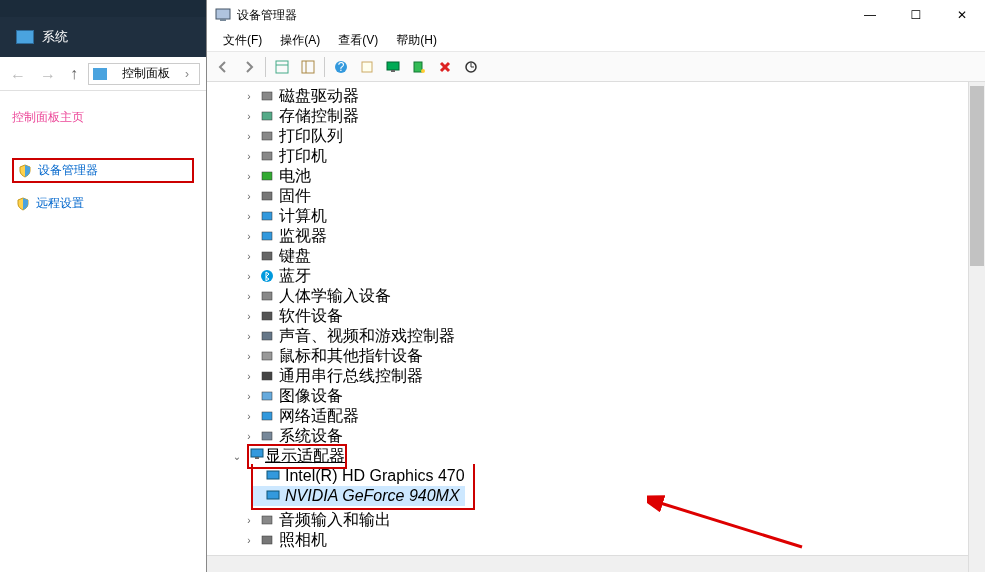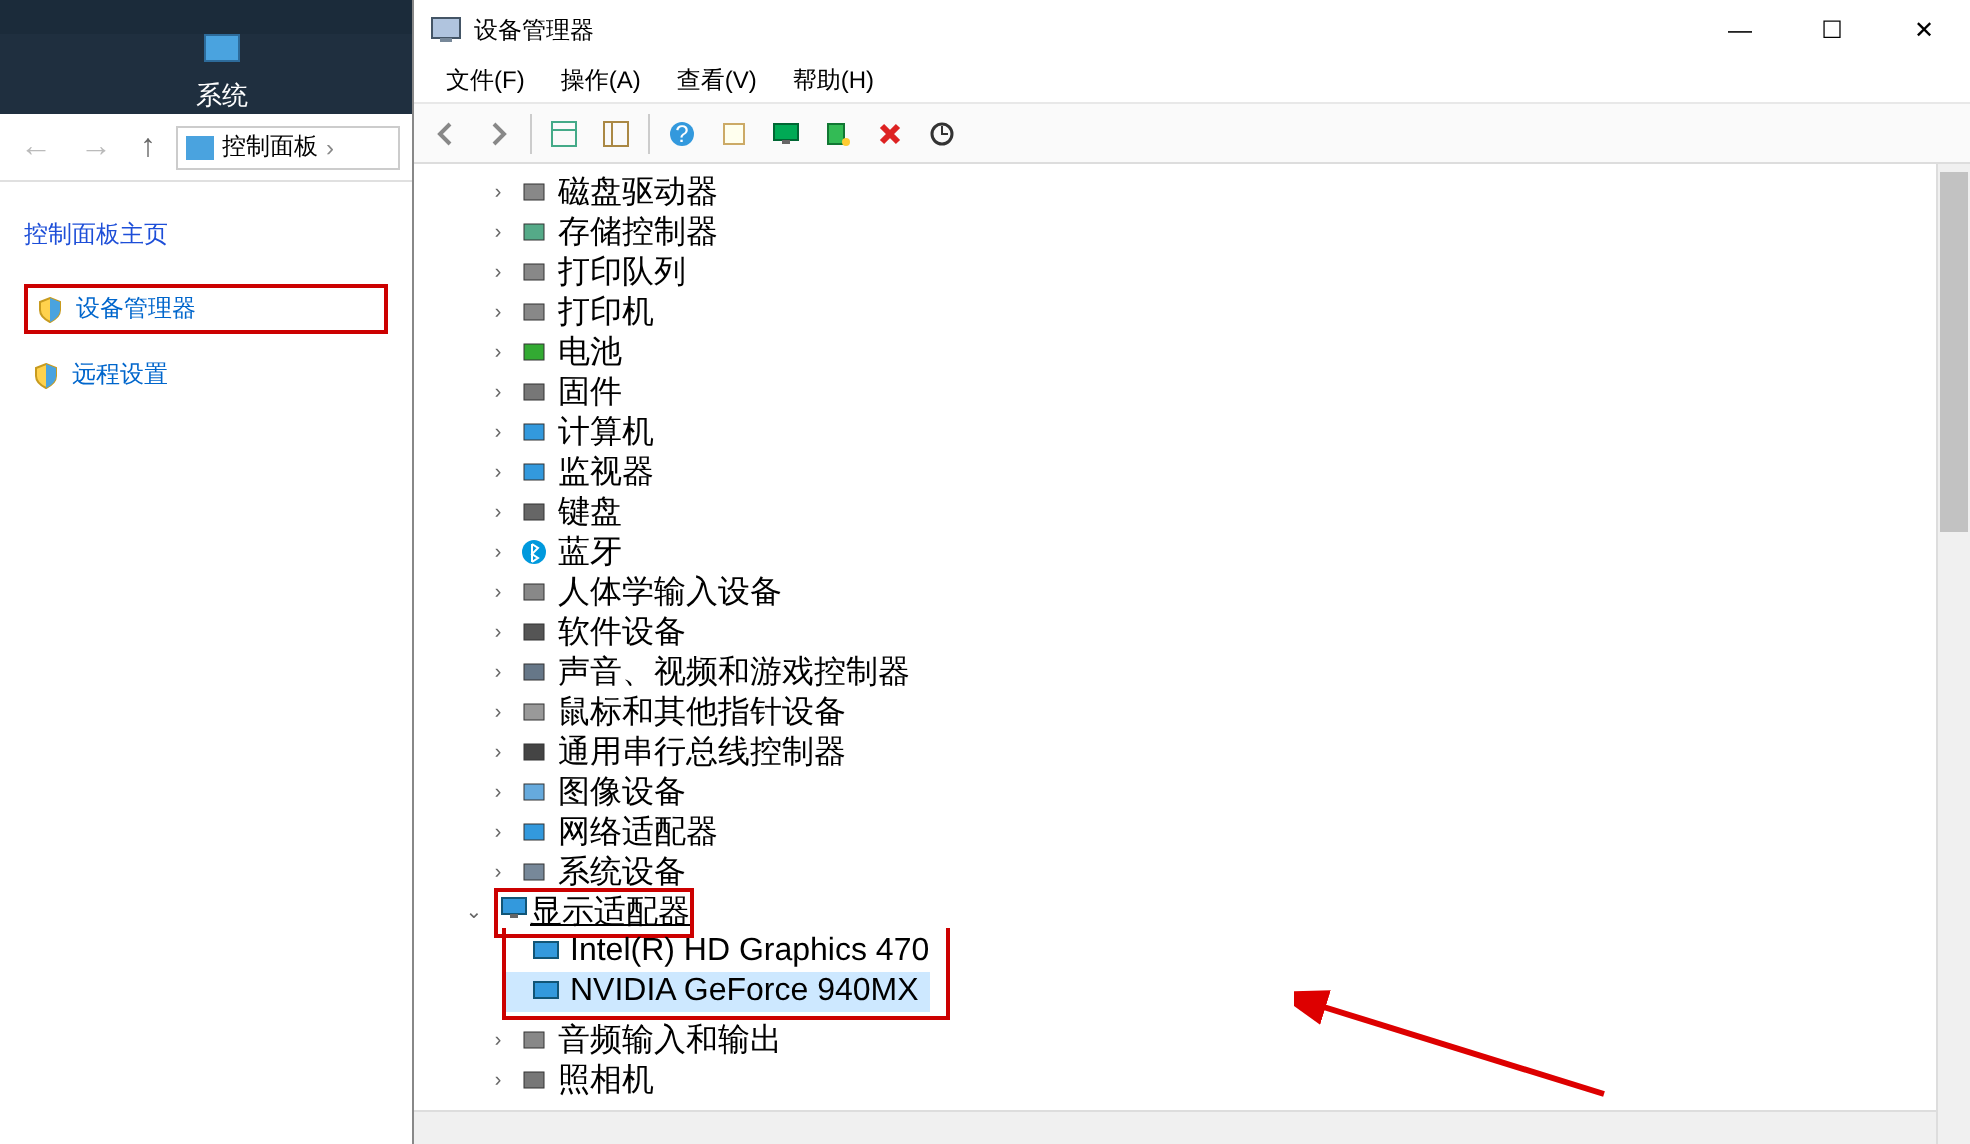--- a/index.html
+++ b/index.html
@@ -1,30 +1,30 @@
 <!DOCTYPE html>
 <html><head>
 <meta charset="utf-8">
 <style>
 * { margin: 0; padding: 0; box-sizing: border-box; font-family: "Microsoft YaHei", "SimSun", Arial, sans-serif; font-size: 12px; }
 body { width: 985px; height: 572px; overflow: hidden; background: #fff; position: relative; }
 
 
 .left-panel { position: absolute; left: 0; top: 0; width: 206px; height: 572px; background: #fff; }
 .left-top-dark { height: 17px; background: #1b2b3a; color: #fff; display: flex; align-items: center; padding-left: 8px; font-size: 11px; }
-.left-header { height: 40px; background: #1f2f3f; display: flex; align-items: center; padding-left: 16px; gap: 8px; flex-direction: column; }
+.left-header { height: 40px; background: #1f2f3f; display: flex; align-items: center; padding-left: 16px; gap: 8px; }
 .sys-icon { width: 18px; height: 14px; background: #4aa3df; border: 1px solid #2d6b9a; }
 .sys-text { color: #fff; font-size: 13px; }
 .left-nav { height: 34px; border-bottom: 1px solid #e0e0e0; display: flex; align-items: center; padding: 0 6px; gap: 6px; }
 .nav-arrow { color: #bbb; font-size: 16px; cursor: default; padding: 0 4px; }
 .nav-up { color: #666; }
-.nav-crumb { display: flex; align-items: center; gap: 4px; border: 1px solid #ccc; padding: 2px 4px; flex: 1; height: 22px; }
+.nav-crumb { display: flex; align-items: center; gap: 15px; border: 1px solid #ccc; padding: 2px 4px; flex: 1; height: 22px; }
 .crumb-icon { width: 14px; height: 12px; background: #4aa3df; }
 .left-body { padding: 18px 12px; background: #fff; height: calc(100% - 91px); }
-.link-main { color: #1d4ed8; margin-bottom: 16px; font-size: 12px; }
+.link-main { color: #ec4899; margin-bottom: 32px; font-size: 12px; }
 .link-row { display: flex; align-items: center; gap: 6px; margin-bottom: 10px; padding: 2px 4px; }
 .link-row.boxed { border: 2px solid #c00; }
 .shield { width: 14px; height: 14px; }
 .link-text { color: #0066cc; }
 
 
 .dm-window { position: absolute; left: 206px; top: 0; width: 779px; height: 572px; background: #fff; border-left: 1px solid #888; }
 .dm-titlebar { height: 30px; display: flex; align-items: center; justify-content: space-between; padding-left: 8px; background: #fff; }
 .dm-title-left { display: flex; align-items: center; gap: 6px; }
 .dm-app-icon { width: 16px; height: 16px; }
@@ -35,21 +35,21 @@
 .dm-menubar { height: 22px; display: flex; align-items: flex-start; padding-left: 8px; gap: 2px; border-bottom: 1px solid #e8e8e8; }
 .dm-menu-item { padding: 2px 8px; cursor: pointer; }
 
 .dm-toolbar { height: 30px; display: flex; align-items: center; padding-left: 4px; gap: 2px; border-bottom: 1px solid #ddd; background: #fafafa; }
 .tb-btn { width: 24px; height: 24px; display: flex; align-items: center; justify-content: center; cursor: pointer; border: 1px solid transparent; }
 .tb-sep { width: 1px; height: 20px; background: #ccc; margin: 0 2px; }
 
 .dm-tree-wrap { position: relative; height: calc(100% - 82px); }
 .dm-tree { position: absolute; inset: 0; overflow-y: auto; padding: 4px 0 4px 24px; }
 .tree-row { height: 20px; display: flex; align-items: center; gap: 4px; padding-left: 12px; cursor: pointer; white-space: nowrap; }
-.tree-row.selected { background: #cde8ff; }
+.tree-row.selected { background: #cde8ff; font-style: italic; }
 .tree-twisty { width: 12px; text-align: center; color: #666; font-size: 10px; }
 .tree-icon { width: 16px; height: 16px; display: flex; align-items: center; justify-content: center; }
 .tree-label { font-size: 16px; }
 .tree-children { padding-left: 20px; }
 .boxed-cat { border: 2px solid #c00; display: inline-flex; text-decoration: underline; }
 .boxed-children { border: 2px solid #c00; border-top: none; margin-top: -2px; padding: 2px 8px 2px 0; display: inline-block; }
 
 .vscroll { position: absolute; right: 0; top: 0; width: 17px; height: 100%; background: #f0f0f0; border-left: 1px solid #ddd; }
 .vscroll-thumb { position: absolute; left: 1px; right: 1px; top: 4px; height: 180px; background: #c2c2c2; }
 .hscroll { position: absolute; bottom: 0; left: 0; right: 17px; height: 17px; background: #f0f0f0; border-top: 1px solid #ddd; }

